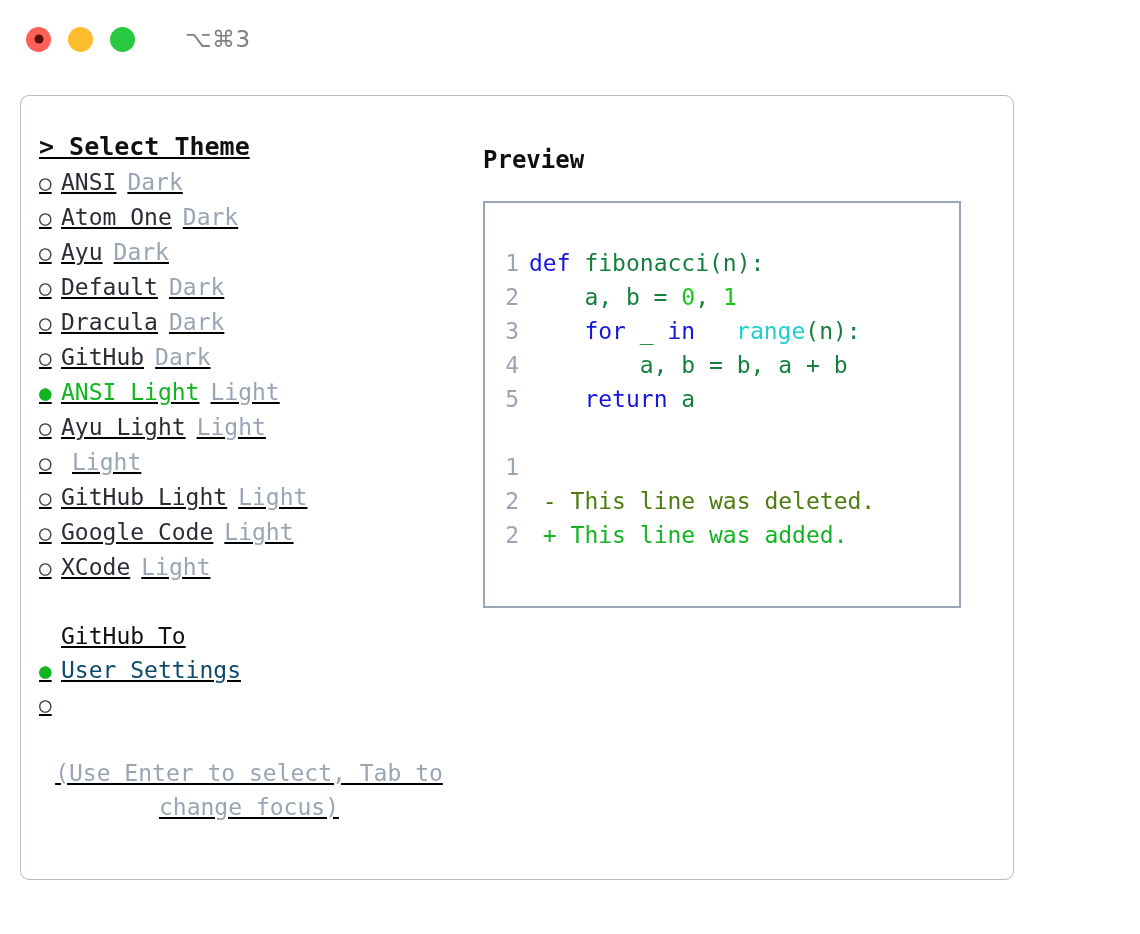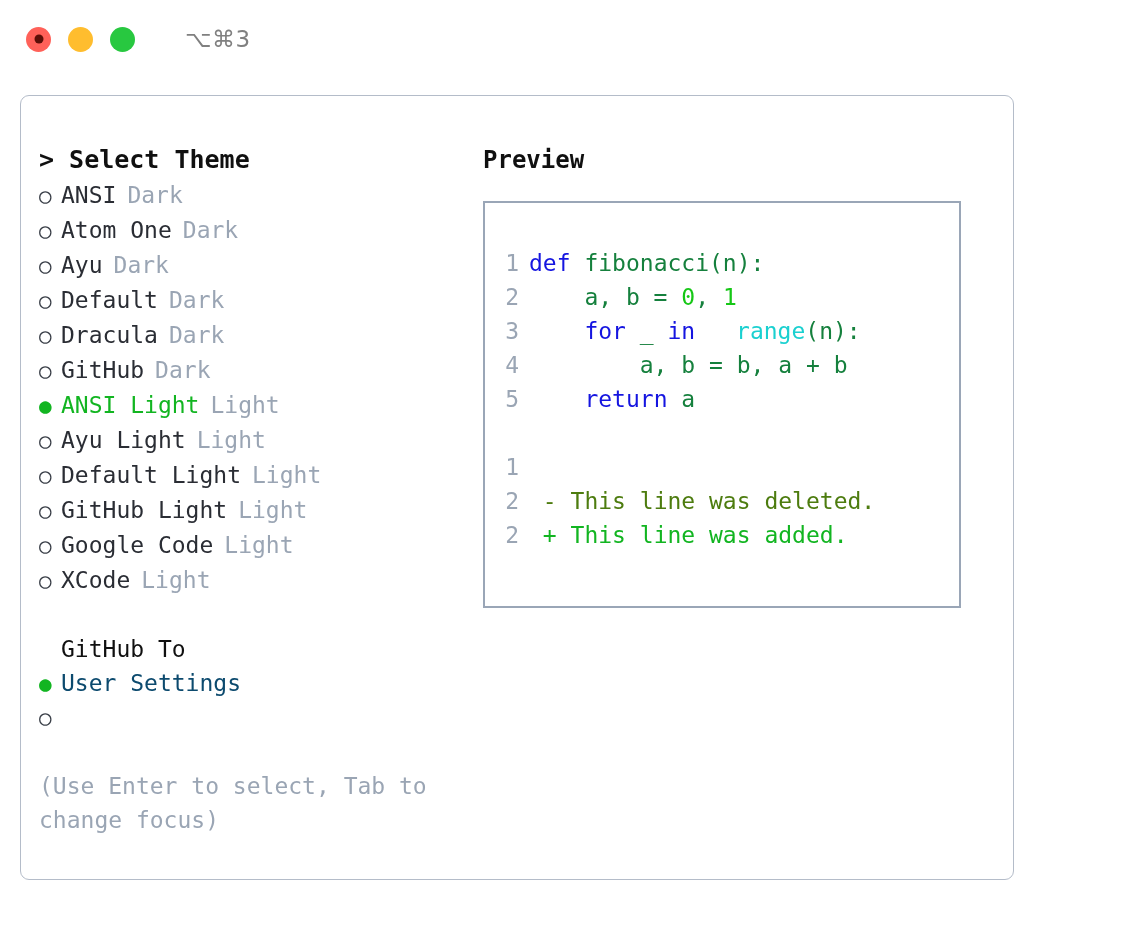--- a/index.html
+++ b/index.html
@@ -75,22 +75,23 @@
     height: 785px;
     border: 1.5px solid #b4bcc9;
     border-radius: 9px;
     background: #ffffff;
   }
 
   
   .left-col {
     position: absolute;
     left: 18px;
-    top: 47px;
+    top: 34px;
     width: 450px;
+    text-decoration: underline;
   }
 
   .section-head {
     font-size: 25px;
     font-weight: bold;
     color: #101010;
     line-height: 34px;
     white-space: pre;
     margin-bottom: 1px;
   }
@@ -138,20 +139,21 @@
   .apply-row .opt-label { color: #2a2d34; }
   .apply-row.selected .opt-label { color: #0c4a6e; }
   .apply-row.selected .bullet  { color: #12b521; }
 
   .hint {
     margin-top: 34px;
     font-size: 23px;
     line-height: 34px;
     color: #9aa5b4;
     width: 420px;
+    text-align: center;
   }
 
   
   .right-col {
     position: absolute;
     left: 462px;
     top: 47px;
     width: 490px;
   }
   .preview-head {
@@ -219,21 +221,21 @@
 
       <div class="theme-list" id="theme-list">
           <div class="theme-row"><span class="bullet">○</span><span class="theme-name">ANSI</span><span class="theme-tag">Dark</span></div>
           <div class="theme-row"><span class="bullet">○</span><span class="theme-name">Atom One</span><span class="theme-tag">Dark</span></div>
           <div class="theme-row"><span class="bullet">○</span><span class="theme-name">Ayu</span><span class="theme-tag">Dark</span></div>
           <div class="theme-row"><span class="bullet">○</span><span class="theme-name">Default</span><span class="theme-tag">Dark</span></div>
           <div class="theme-row"><span class="bullet">○</span><span class="theme-name">Dracula</span><span class="theme-tag">Dark</span></div>
           <div class="theme-row"><span class="bullet">○</span><span class="theme-name">GitHub</span><span class="theme-tag">Dark</span></div>
           <div class="theme-row selected"><span class="bullet">●</span><span class="theme-name">ANSI Light</span><span class="theme-tag">Light</span></div>
           <div class="theme-row"><span class="bullet">○</span><span class="theme-name">Ayu Light</span><span class="theme-tag">Light</span></div>
-          <div class="theme-row"><span class="bullet">○</span><span class="theme-name">Default Light</span><span class="theme-tag">Light</span></div>
+          <div class="theme-row"><span class="bullet">○</span><span class="theme-tag">Light</span></div>
           <div class="theme-row"><span class="bullet">○</span><span class="theme-name">GitHub Light</span><span class="theme-tag">Light</span></div>
           <div class="theme-row"><span class="bullet">○</span><span class="theme-name">Google Code</span><span class="theme-tag">Light</span></div>
           <div class="theme-row"><span class="bullet">○</span><span class="theme-name">XCode</span><span class="theme-tag">Light</span></div>
         </div>
 
       <div class="apply-head">GitHub To</div>
 
       <div class="apply-list" id="apply-list">
           <div class="apply-row selected"><span class="bullet">●</span><span class="opt-label">User Settings</span></div>
           <div class="apply-row"><span class="bullet">○</span></div>

